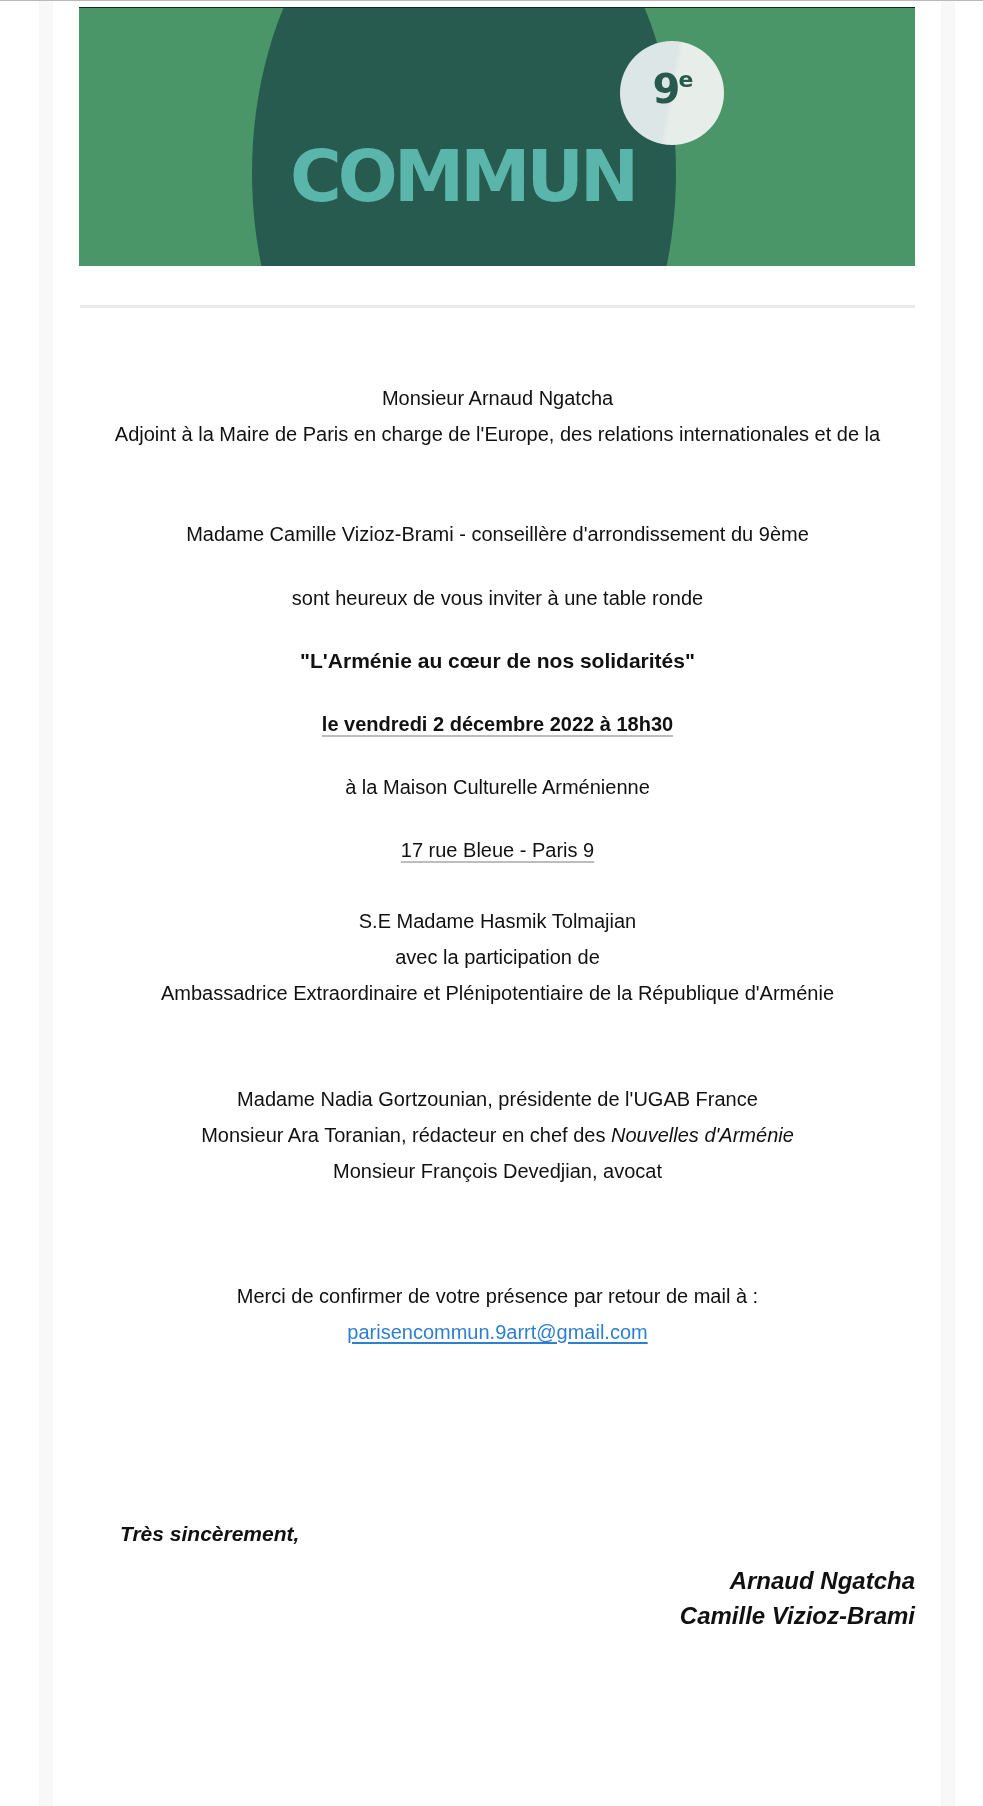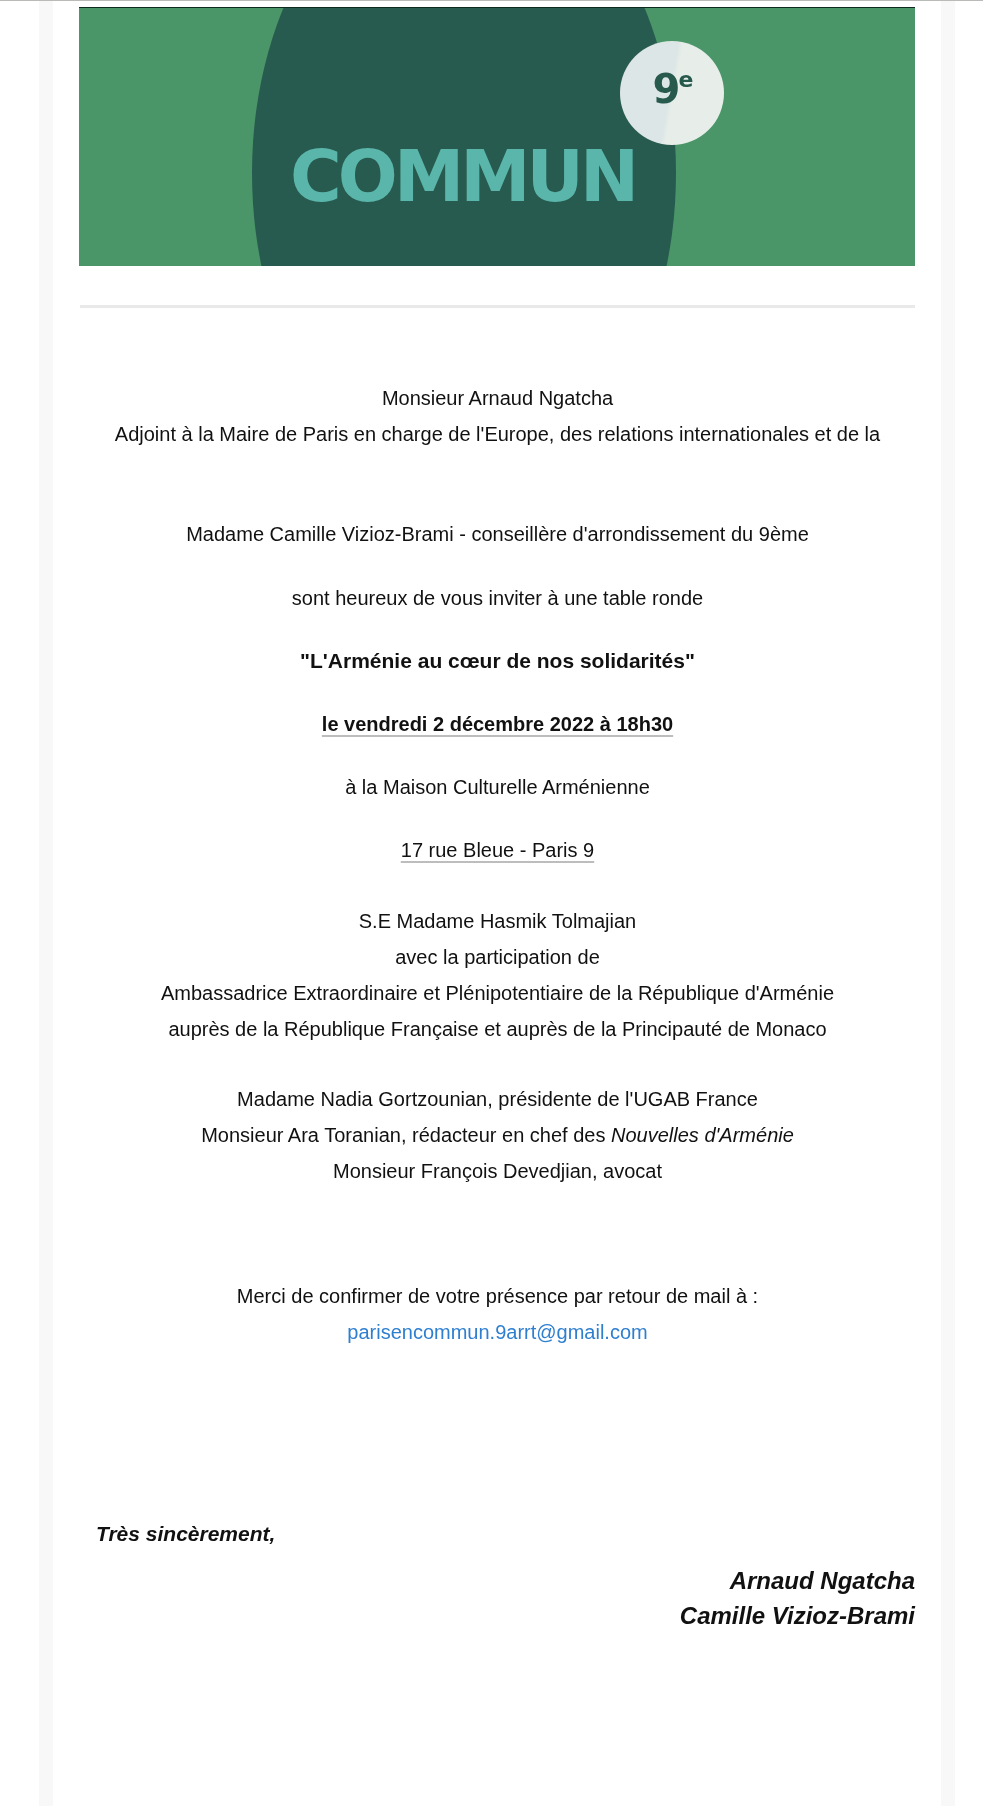--- a/index.html
+++ b/index.html
@@ -146,26 +146,27 @@
     }
     .bold { font-weight: bold; }
     .title { font-size: 21px; font-weight: bold; }
     .data-link {
       text-decoration: underline;
       text-decoration-color: #bdbdbd;
       text-underline-offset: 4px;
     }
     .email-link {
       color: #2f7fd0;
+      text-decoration: underline;
       text-decoration-color: #2f7fd0;
       text-underline-offset: 3px;
     }
     .closing {
       position: absolute;
-      left: 96px;
+      left: 120px;
       top: 1517px;
       font-size: 21px;
       font-weight: bold;
       font-style: italic;
       line-height: 34px;
     }
     .signatures {
       position: absolute;
       right: 68px;
       top: 1563px;
@@ -223,21 +224,20 @@
 </div>
 
 <div class="content" style="top: 832px;">
   <span class="data-link">17 rue Bleue - Paris 9</span>
 </div>
 
 <div class="content" style="top: 903px;">
   <span class="line">S.E Madame Hasmik Tolmajian</span>
   <span class="line">avec la participation de</span>
   <span class="line">Ambassadrice Extraordinaire et Plénipotentiaire de la République d'Arménie</span>
-  <span class="line">auprès de la République Française et auprès de la Principauté de Monaco</span>
 </div>
 
 <div class="content" style="top: 1081px;">
   <span class="line">Madame Nadia Gortzounian, présidente de l'UGAB France</span>
   <span class="line"><span>Monsieur Ara Toranian, rédacteur en chef des </span><em>Nouvelles d'Arménie</em></span>
   <span class="line">Monsieur François Devedjian, avocat</span>
 </div>
 
 <div class="content" style="top: 1278px;">
   <span class="line">Merci de confirmer de votre présence par retour de mail à :</span>

